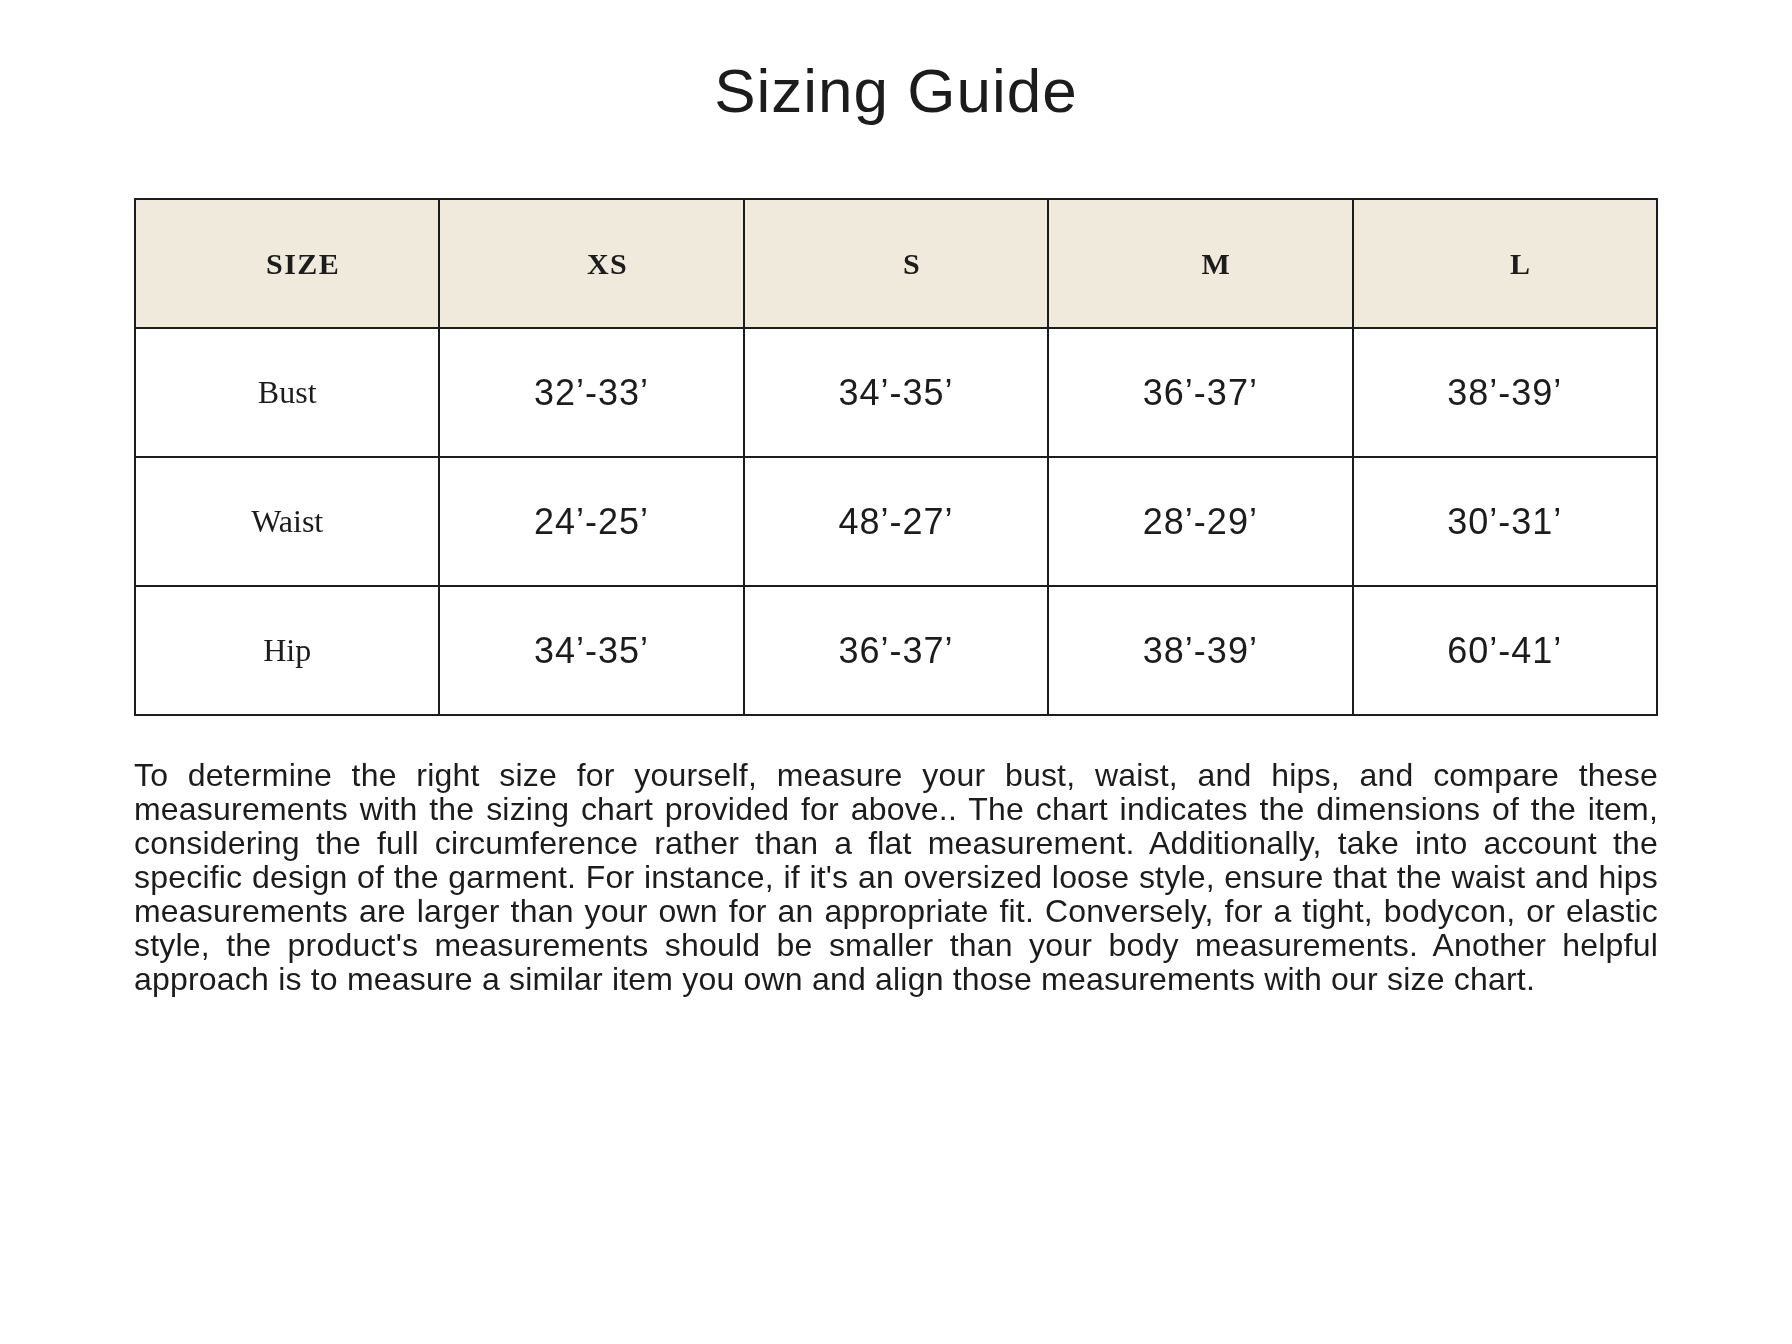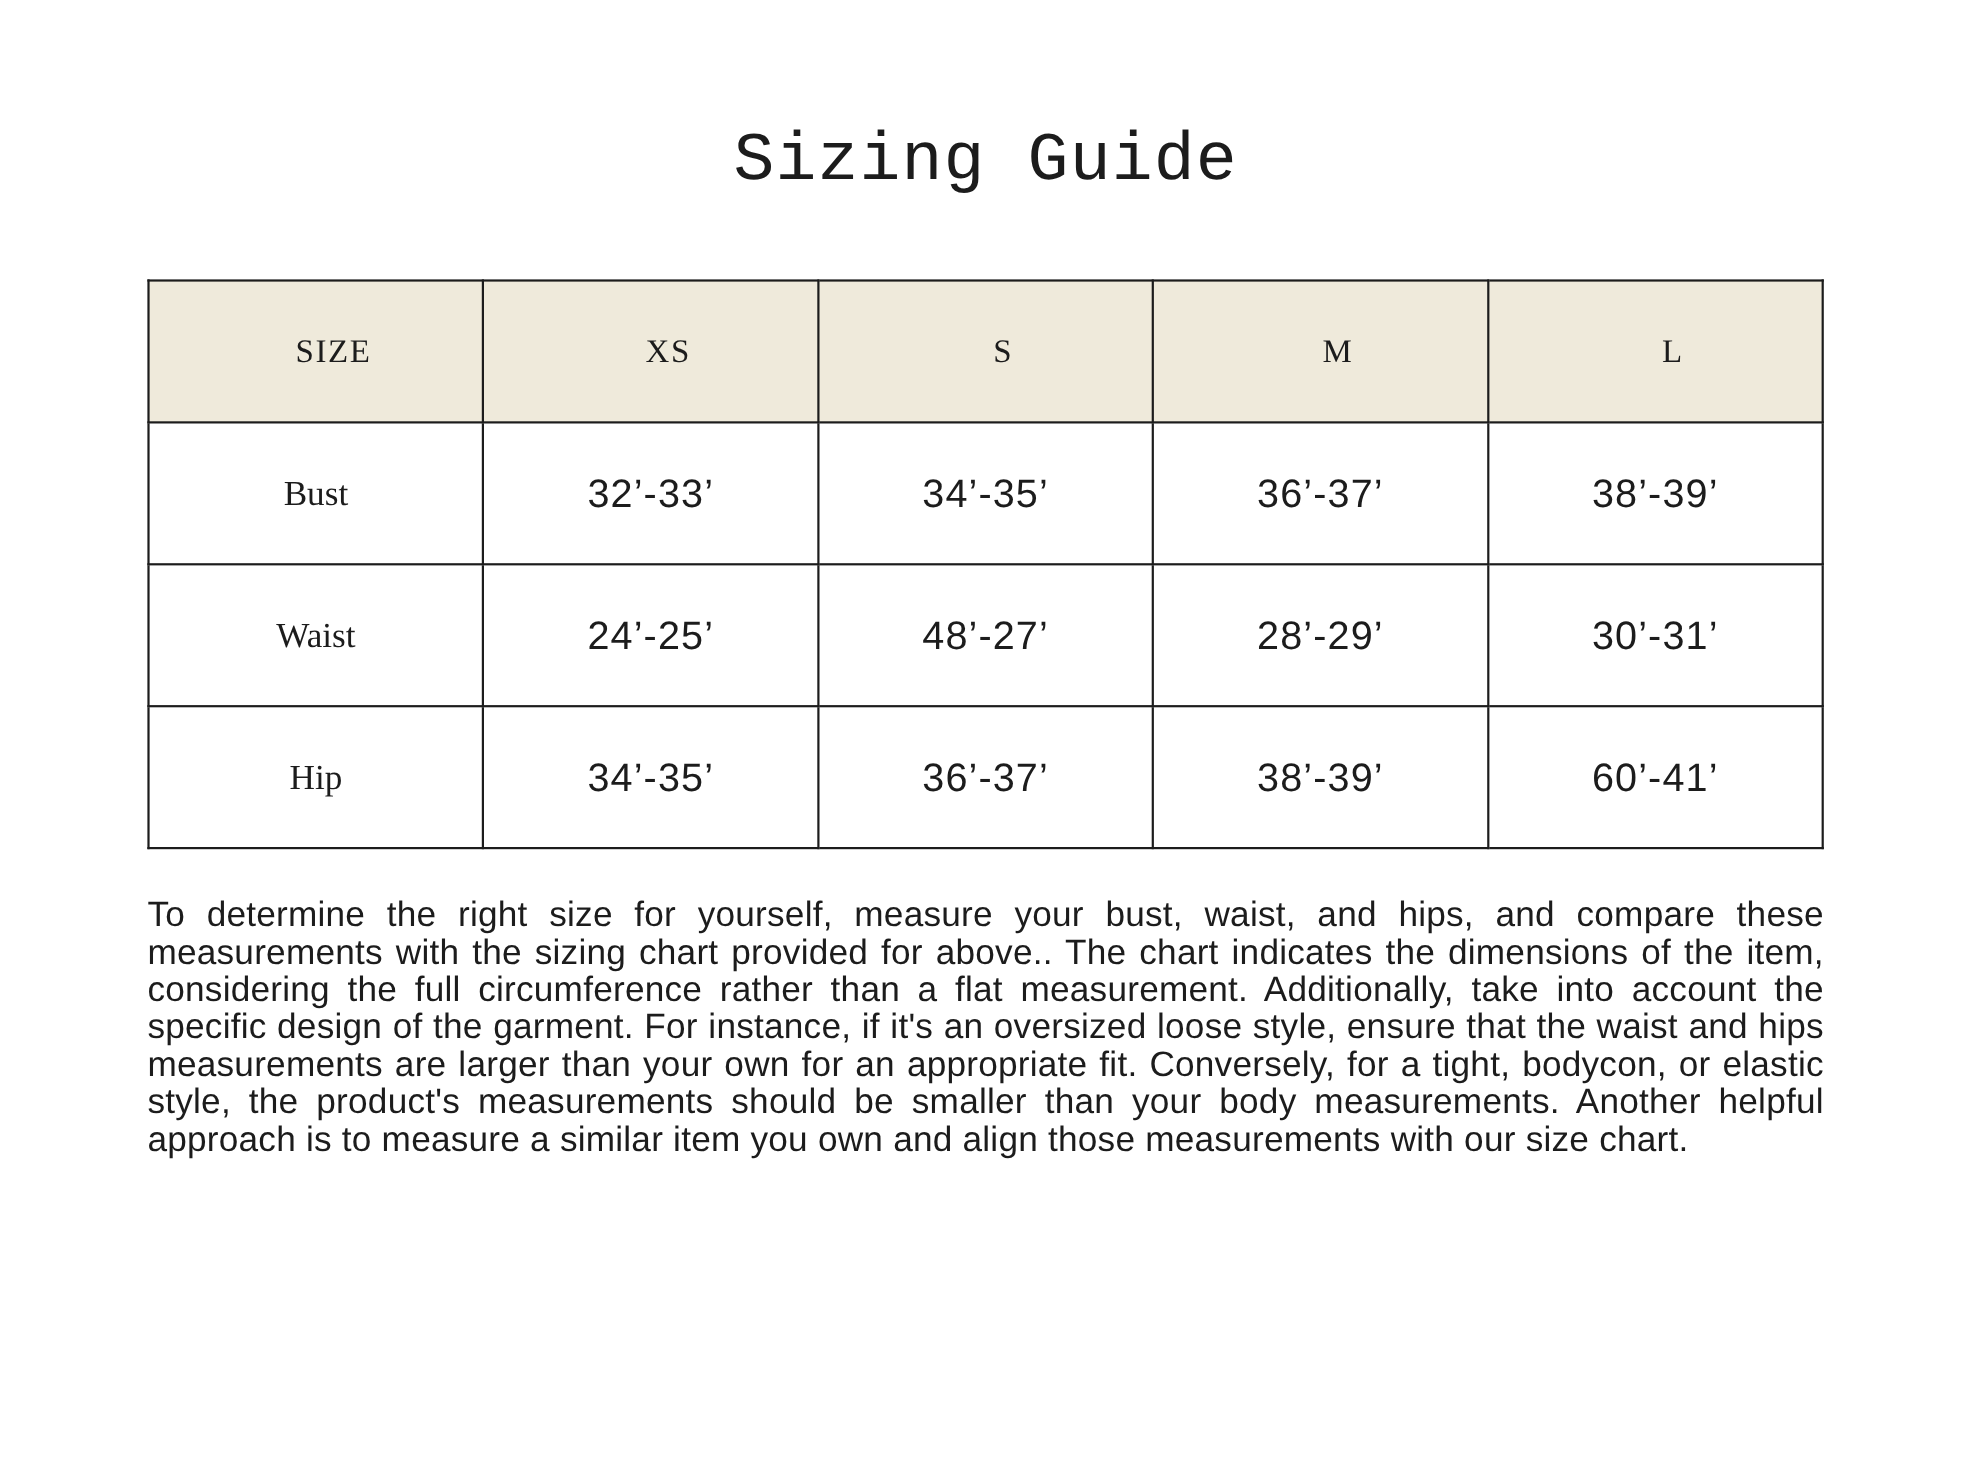--- a/index.html
+++ b/index.html
@@ -13,23 +13,23 @@
     background: var(--page-bg);
     color: var(--text);
   }
   body {
     width: 1792px;
     min-height: 1344px;
     padding: 0 134px 60px;
     font-family: "Liberation Sans", sans-serif;
   }
   .page-title {
-    margin-top: 116px;
+    margin-top: 60px;
     text-align: center;
-    font-family: Liberation Mono, monospace;
+    font-family: Liberation Sans, sans-serif;
     font-weight: 400;
     font-size: 62px;
     line-height: 1;
     letter-spacing: 1px;
   }
   table.size-chart {
     margin-top: 76px;
     width: 100%;
     border-collapse: collapse;
     table-layout: fixed;
@@ -37,21 +37,21 @@
   table.size-chart th,
   table.size-chart td {
     border: 2px solid var(--border);
     height: 129px;
     text-align: center;
     vertical-align: middle;
   }
   table.size-chart th {
     background: var(--header-bg);
     font-family: "Liberation Serif", serif;
-    font-weight: 400;
+    font-weight: 700;
     font-size: 30px;
     letter-spacing: 1.5px;
     padding-left: 32px;
   }
   td.row-label {
     font-family: "Liberation Serif", serif;
     font-size: 32px;
   }
   td.cell-value {
     font-family: "Liberation Sans", sans-serif;

